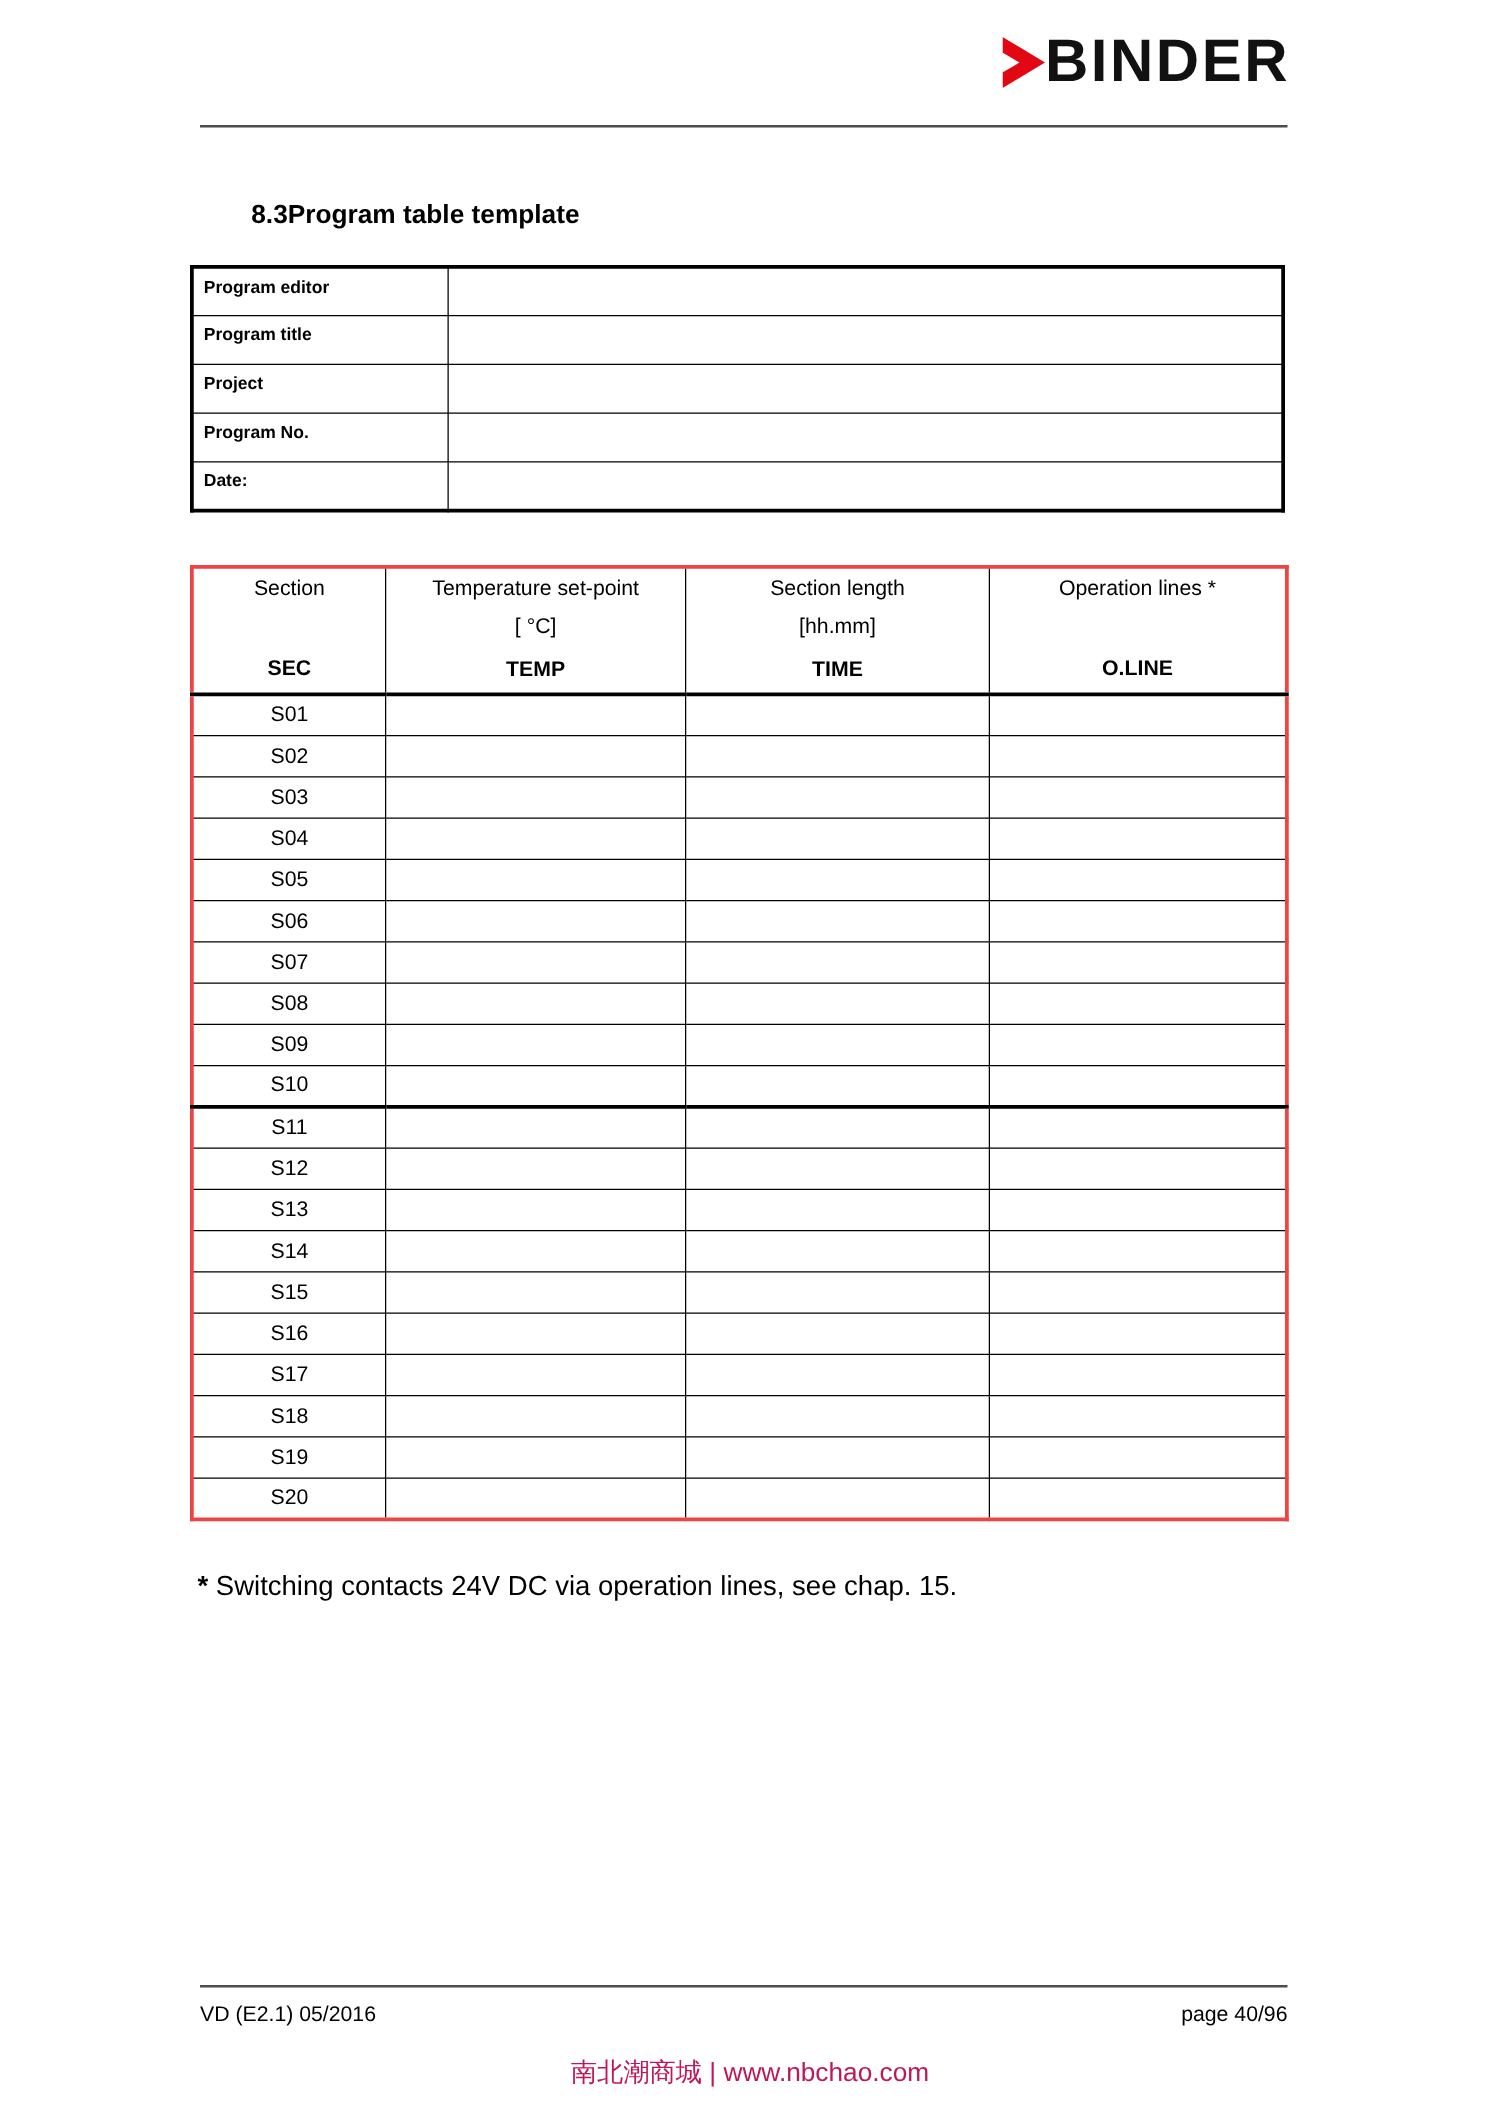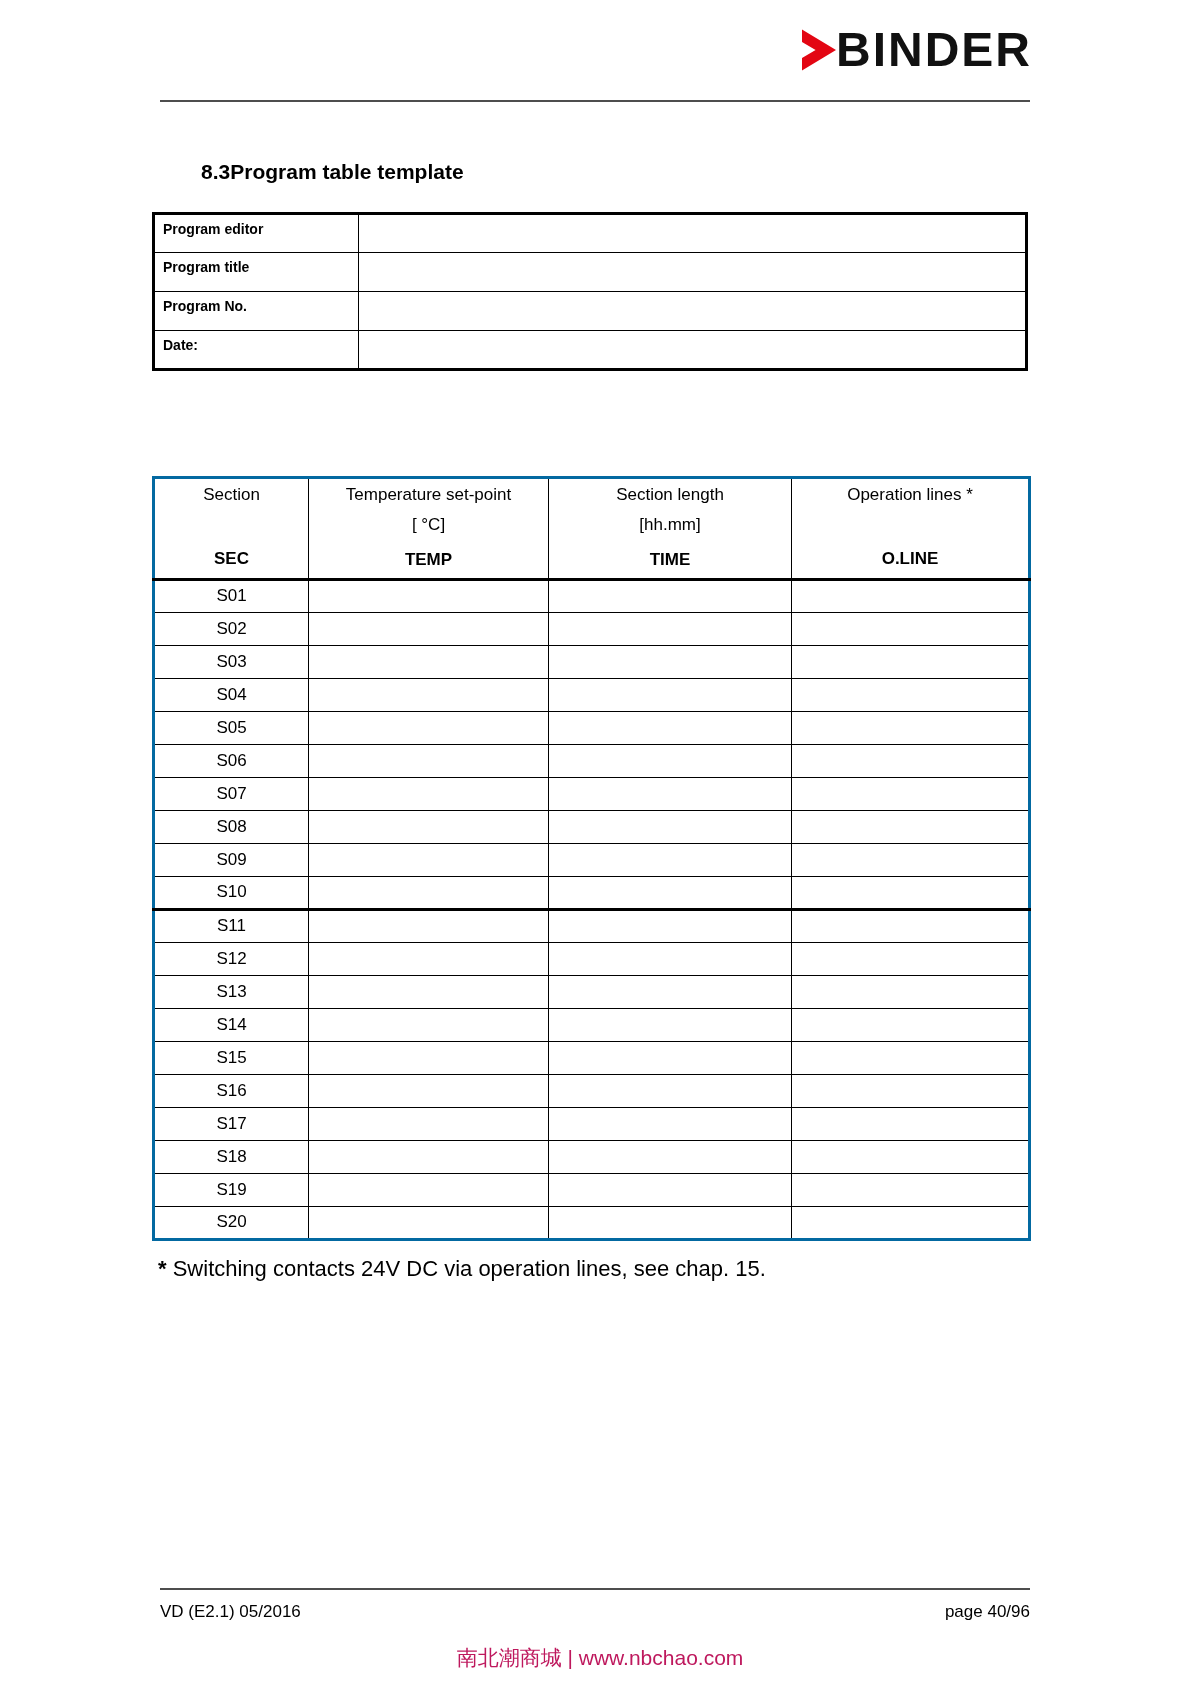--- a/index.html
+++ b/index.html
@@ -73,23 +73,22 @@
   }
   .itable td.val { padding: 6px; }
 
   
   .ptable {
     position: absolute;
     top: 452px;
     left: 152px;
     width: 876px;
     border-collapse: collapse;
-    border: 3px solid #0369a1;
+    border: 3px solid #ef4444;
     table-layout: fixed;
-    margin-top: 24px;
   }
   .ptable th, .ptable td {
     border: 1px solid #000;
     font-size: 17px;
     text-align: center;
   }
   .ptable thead th {
     border-bottom: 3px solid #000;
     font-weight: normal;
     vertical-align: top;
@@ -167,20 +166,24 @@
         <col style="width:205px">
         <col>
       </colgroup>
     <tbody>
       <tr>
         <td class="lbl">Program editor</td>
         <td class="val"></td>
       </tr>
       <tr>
         <td class="lbl">Program title</td>
+        <td class="val"></td>
+      </tr>
+      <tr>
+        <td class="lbl">Project</td>
         <td class="val"></td>
       </tr>
       <tr>
         <td class="lbl">Program No.</td>
         <td class="val"></td>
       </tr>
       <tr>
         <td class="lbl">Date:</td>
         <td class="val"></td>
       </tr>

